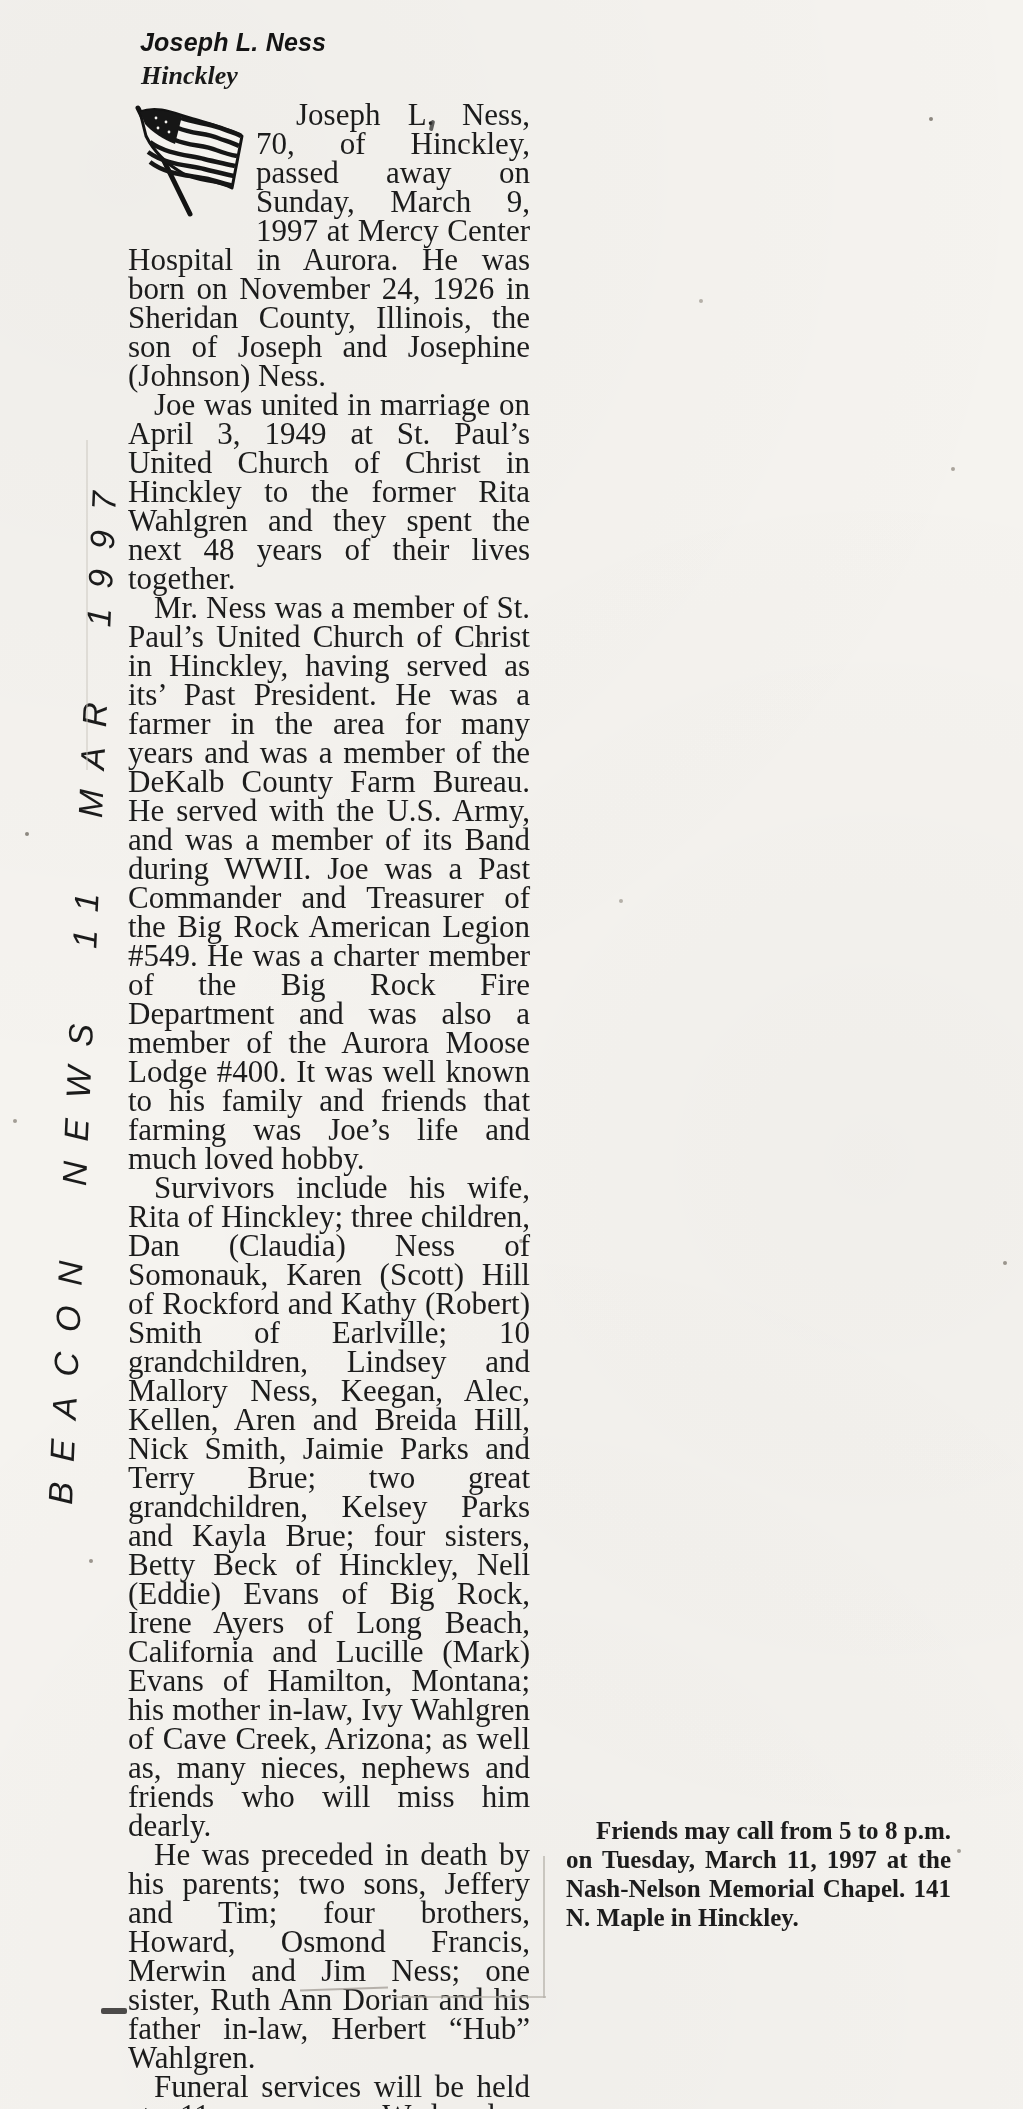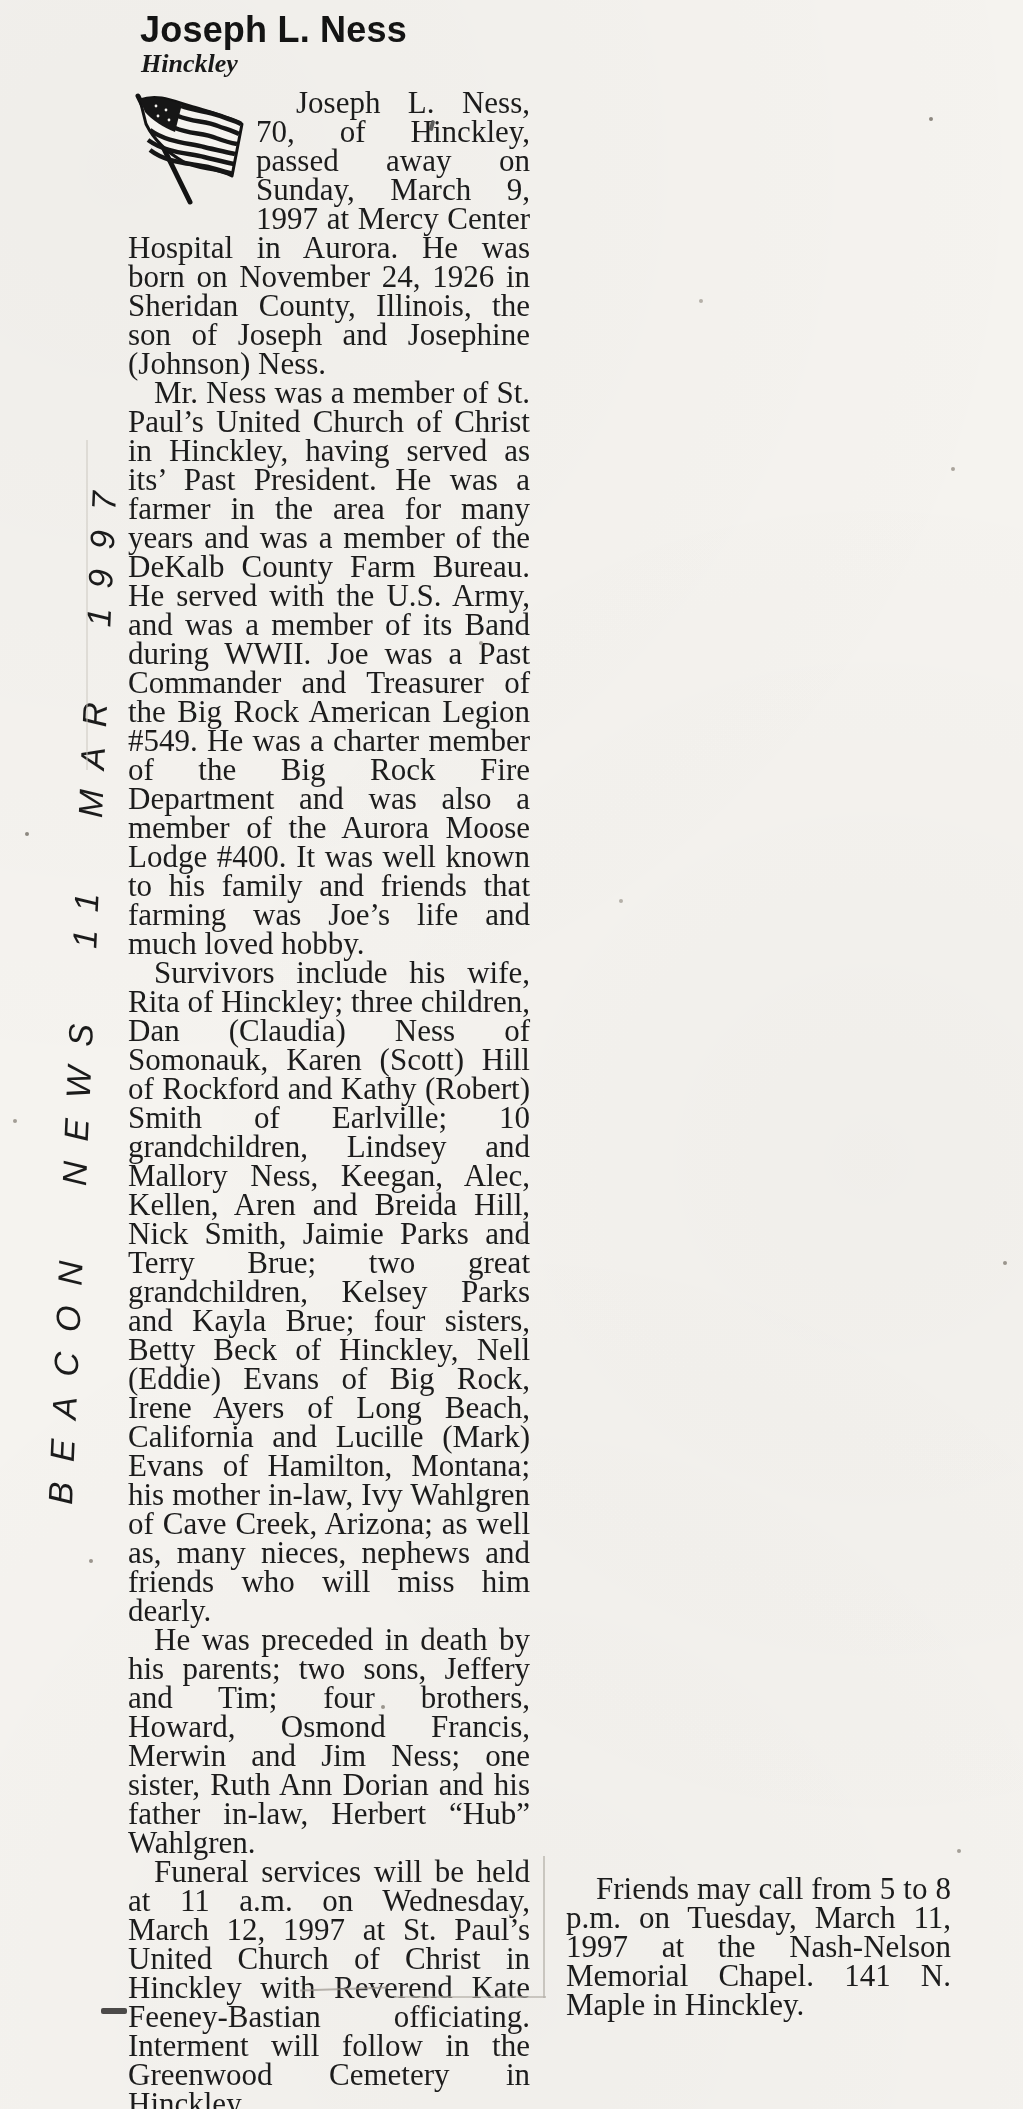--- a/index.html
+++ b/index.html
@@ -13,37 +13,37 @@
       radial-gradient(circle at 50% 95%, rgba(0,0,0,0.02), transparent 40%);
     overflow:hidden;
     font-family:"Liberation Serif", serif;
     color:#1c1c1c;
   }
 
   
   .main-column{position:absolute;left:128px;top:14px;width:402px;}
   .headline{
     font-family:"Liberation Sans", sans-serif;
-    font-weight:700;font-size:36px;line-height:32px;
-    margin:0 0 0 12px;color:#141414;letter-spacing:.2px;
+    font-weight:700;font-size:25px;line-height:32px;
+    margin:12px 0 0 12px;color:#141414;letter-spacing:.2px;font-style:italic;
   }
   .subheadline{
     font-style:italic;font-weight:600;font-size:26px;line-height:36px;
     margin:0 0 6px 13px;color:#191919;
   }
   .body-copy{font-size:31px;line-height:29px;text-align:justify;}
   .para{margin:0;text-indent:26px;}
   .p-first{text-indent:40px;}
   .flag-wrap{float:left;width:122px;height:116px;margin:2px 6px 0 0;}
   .flag-wrap svg{display:block;}
 
   
   .right-column{
-    position:absolute;left:566px;top:1874px;width:385px;
-    font-size:31px;line-height:29px;text-align:justify;
+    position:absolute;left:566px;top:1816px;width:385px;
+    font-size:25px;line-height:29px;text-align:justify;font-weight:bold;
   }
   .right-column .para{text-indent:30px;}
 
   
   .margin-note{
     position:absolute;left:-420px;top:978px;width:1010px;height:44px;
     transform:rotate(-87.5deg);transform-origin:center center;
     font-family:"Liberation Sans", sans-serif;font-style:italic;
     font-size:34px;letter-spacing:20px;word-spacing:26px;
     color:#1b1b1b;text-align:center;white-space:nowrap;
@@ -101,20 +101,21 @@
 
             <path d="M53,16 C66,21 80,21 92,26 C100,29 108,31 113,34" stroke="#161616" stroke-width="4.5" fill="none"></path>
             <path d="M50,26 C64,32 78,31 90,36 C98,39 105,41 111,44" stroke="#161616" stroke-width="4.5" fill="none"></path>
             <path d="M47,38 C61,44 76,43 88,48 C96,51 103,53 109,54" stroke="#161616" stroke-width="4.5" fill="none"></path>
             <path d="M22,40 C38,52 60,53 76,57 C88,60 99,62 107,64" stroke="#161616" stroke-width="4.5" fill="none"></path>
             <path d="M20,50 C38,63 60,63 76,67 C87,70 97,72 106,74" stroke="#161616" stroke-width="4.5" fill="none"></path>
             <path d="M22,60 C40,74 64,73 80,77 C90,80 98,82 105,84" stroke="#161616" stroke-width="4.5" fill="none"></path>
           </svg>
         </span><span>Joseph L. Ness, 70, of Hinckley, passed away on Sunday, March 9, 1997 at Mercy Center Hospital in Aurora. He was born on November 24, 1926 in Sheridan County, Illinois, the son of Joseph and Josephine (Johnson) Ness.</span>
       </p>
+      <p class="para">Joe was united in marriage on April 3, 1949 at St. Paul’s United Church of Christ in Hinckley to the former Rita Wahlgren and they spent the next 48 years of their lives together.</p>
       <p class="para">Mr. Ness was a member of St. Paul’s United Church of Christ in Hinckley, having served as its’ Past President. He was a farmer in the area for many years and was a member of the DeKalb County Farm Bureau. He served with the U.S. Army, and was a member of its Band during WWII. Joe was a Past Commander and Treasurer of the Big Rock American Legion #549. He was a charter member of the Big Rock Fire Department and was also a member of the Aurora Moose Lodge #400. It was well known to his family and friends that farming was Joe’s life and much loved hobby.</p>
       <p class="para">Survivors include his wife, Rita of Hinckley; three children, Dan (Claudia) Ness of Somonauk, Karen (Scott) Hill of Rockford and Kathy (Robert) Smith of Earlville; 10 grandchildren, Lindsey and Mallory Ness, Keegan, Alec, Kellen, Aren and Breida Hill, Nick Smith, Jaimie Parks and Terry Brue; two great grandchildren, Kelsey Parks and Kayla Brue; four sisters, Betty Beck of Hinckley, Nell (Eddie) Evans of Big Rock, Irene Ayers of Long Beach, California and Lucille (Mark) Evans of Hamilton, Montana; his mother in-law, Ivy Wahlgren of Cave Creek, Arizona; as well as, many nieces, nephews and friends who will miss him dearly.</p>
       <p class="para">He was preceded in death by his parents; two sons, Jeffery and Tim; four brothers, Howard, Osmond Francis, Merwin and Jim Ness; one sister, Ruth Ann Dorian and his father in-law, Herbert “Hub” Wahlgren.</p>
       <p class="para">Funeral services will be held at 11 a.m. on Wednesday, March 12, 1997 at St. Paul’s United Church of Christ in Hinckley with Reverend Kate Feeney-Bastian officiating. Interment will follow in the Greenwood Cemetery in Hinckley.</p>
       <p class="para">A memorial fund is being established by Joe’s family.</p>
     </div>
   </div>
 
   <div class="right-column">
     <p class="para">Friends may call from 5 to 8 p.m. on Tuesday, March 11, 1997 at the Nash-Nelson Memorial Chapel. 141 N. Maple in Hinckley.</p>

